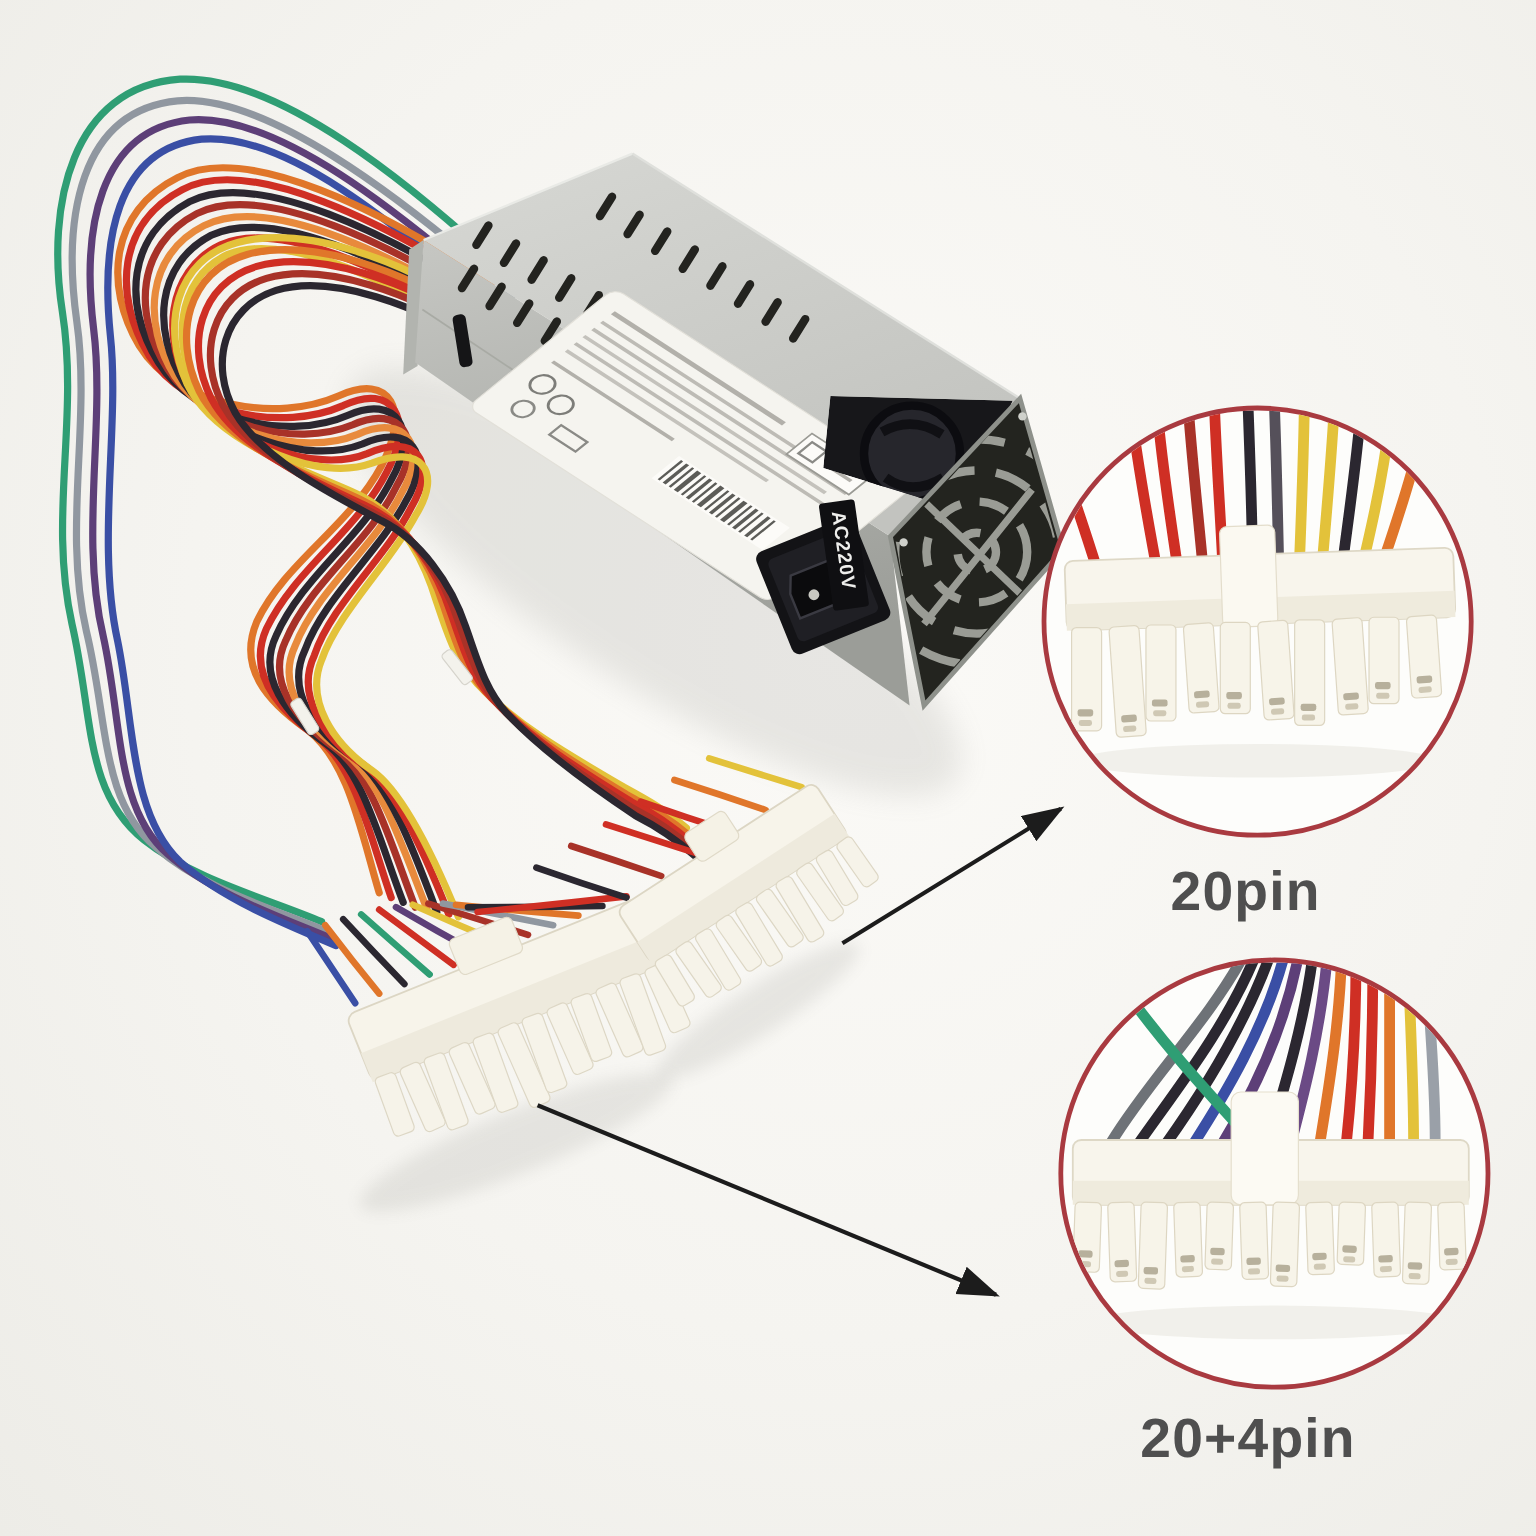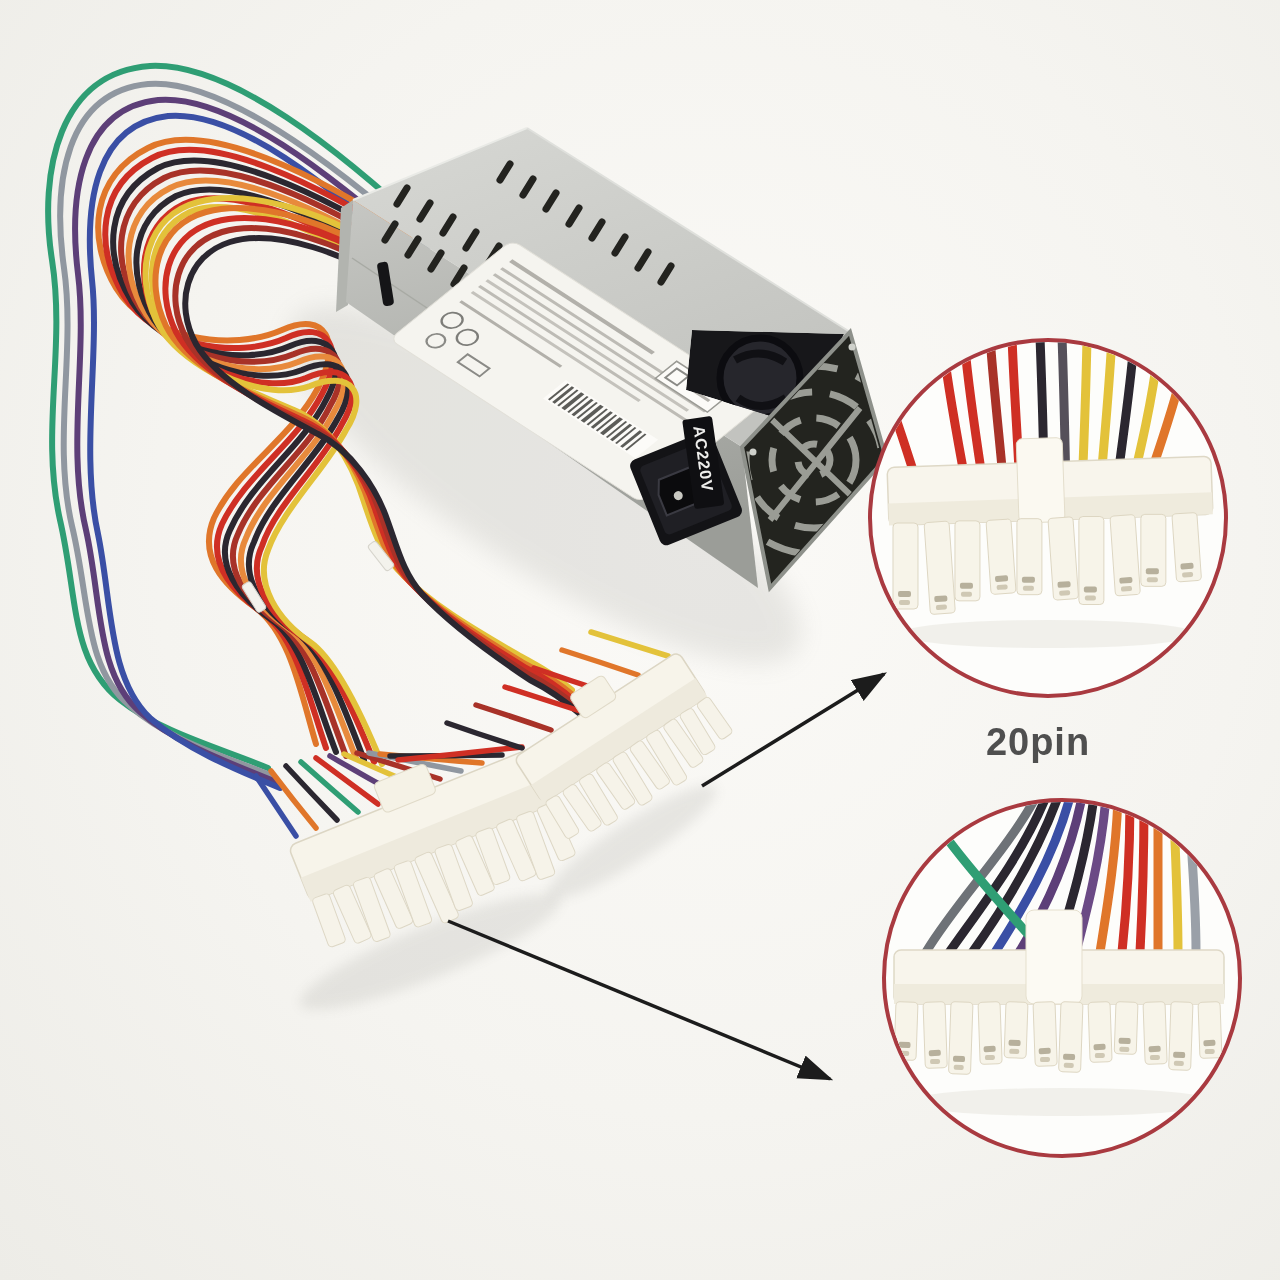--- a/index.html
+++ b/index.html
@@ -4,21 +4,21 @@
 <style>
   html,body{margin:0;padding:0;background:#e9e8e4;}
   .stage{position:relative;width:1280px;height:1280px;overflow:hidden;
          background:radial-gradient(ellipse at 55% 42%, #fbfaf7 0%, #f5f4f0 55%, #edecE7 100%);
          font-family:"Liberation Sans", sans-serif;}
   .scene{position:absolute;left:0;top:0;}
   .inset{position:absolute;width:360px;height:360px;border-radius:50%;
          border:4px solid #a93a40;background:#fdfdfb;overflow:hidden;box-sizing:border-box;}
   .inset svg{display:block;}
   .callout-label{position:absolute;transform:translate(-50%,-50%);
-         font-size:38px;font-weight:600;color:#4f4f4f;letter-spacing:1px;white-space:nowrap;}
+         font-size:46px;font-weight:600;color:#4f4f4f;letter-spacing:1px;white-space:nowrap;}
 </style>
 </head>
 <body>
 
 <div class="stage">
 
 <svg class="scene" width="1280" height="1280" viewBox="0 0 1280 1280">
   <defs>
     <linearGradient id="gTop" x1="0" y1="0" x2="0.6" y2="1">
       <stop offset="0" stop-color="#d7d8d4"></stop>
@@ -425,14 +425,15 @@
         <g transform="rotate(-2 323 200)">
               <rect x="312" y="200" width="22" height="56" rx="4" fill="#f7f4e9" stroke="#ddd6c2"></rect>
               <rect x="316" y="238" width="12" height="6" rx="2" fill="#b7b09c"></rect>
               <rect x="317" y="247" width="10" height="5" rx="2" fill="#cfc8b4"></rect>
             </g>
       </g>
     </g>
     <ellipse cx="176" cy="300" rx="155" ry="14" fill="#d8d4c8" opacity="0.3"></ellipse>
   </svg>
 </div>
+<div class="callout-label" style="left:1040px;top:1198px;">20+4pin</div>
 
 </div>
 
 </body></html>

